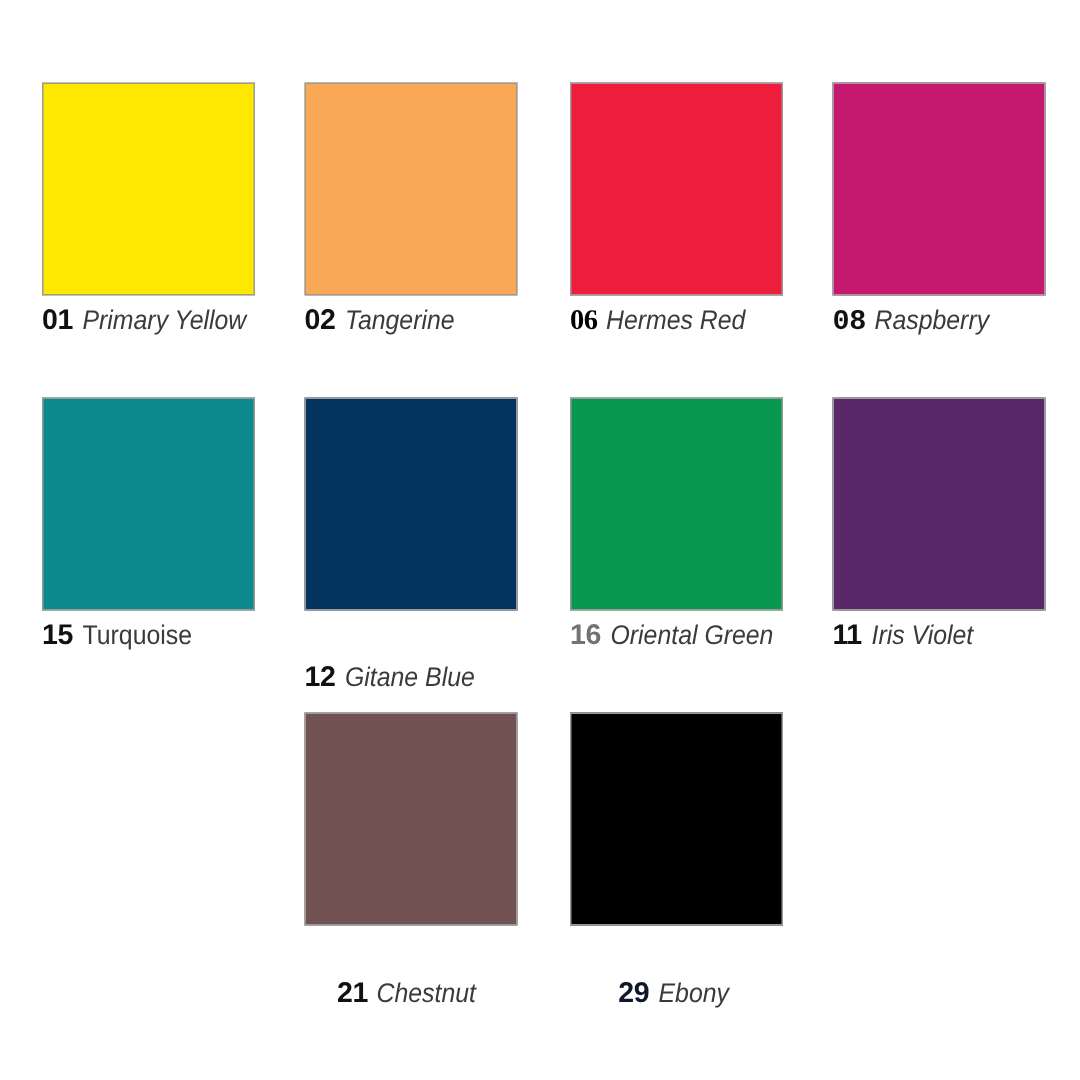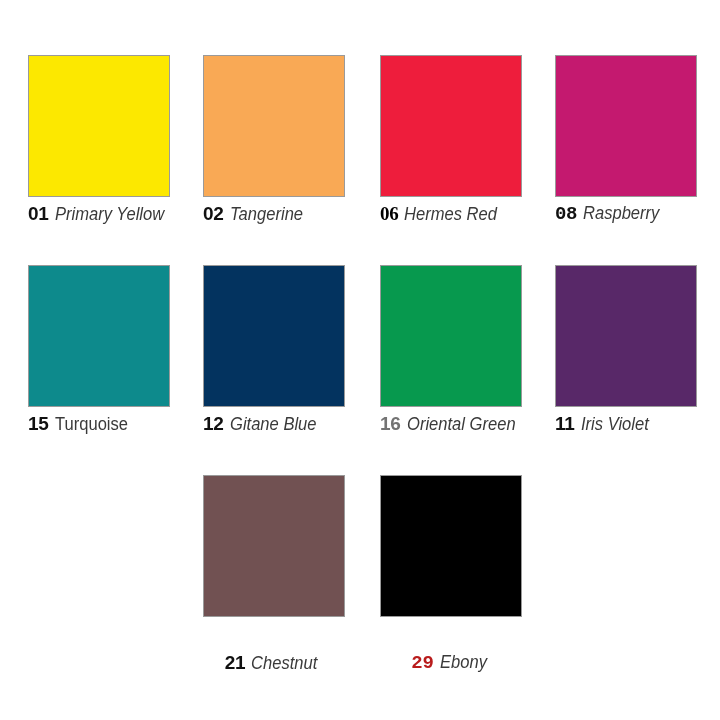--- a/index.html
+++ b/index.html
@@ -104,21 +104,21 @@
     <div class="swatch-cell" style="left: 28px; top: 265px;">
       <div class="swatch-chip" title="Turquoise" style="background: rgb(13, 138, 140); border-color: rgb(154, 154, 154);"></div>
       <div class="swatch-label">
         <span class="swatch-code" style="color: rgb(17, 17, 17);">15</span>
         <span class="swatch-name upright" style="color: rgb(58, 58, 58);">Turquoise</span>
       </div>
     </div>
     <div class="swatch-cell" style="left: 203px; top: 265px;">
       <div class="swatch-chip" title="Gitane Blue" style="background: rgb(3, 51, 95); border-color: rgb(154, 154, 154);"></div>
       <div class="swatch-label">
-        <span class="swatch-code" style="color: rgb(17, 17, 17);">12</span>
+        <span class="swatch-code" style="color: rgb(17, 17, 17); margin-top: 28px;">12</span>
         <span class="swatch-name" style="color: rgb(58, 58, 58);">Gitane Blue</span>
       </div>
     </div>
     <div class="swatch-cell" style="left: 380px; top: 265px;">
       <div class="swatch-chip" title="Oriental Green" style="background: rgb(7, 153, 78); border-color: rgb(154, 154, 154);"></div>
       <div class="swatch-label">
         <span class="swatch-code" style="color: #737373;">16</span>
         <span class="swatch-name" style="color: rgb(58, 58, 58);">Oriental Green</span>
       </div>
     </div>
@@ -132,17 +132,17 @@
     <div class="swatch-cell row-bottom" style="left: 203px; top: 475px;">
       <div class="swatch-chip" title="Chestnut" style="background: rgb(113, 81, 82); border-color: rgb(154, 154, 154);"></div>
       <div class="swatch-label">
         <span class="swatch-code" style="color: rgb(17, 17, 17);">21</span>
         <span class="swatch-name" style="color: rgb(58, 58, 58);">Chestnut</span>
       </div>
     </div>
     <div class="swatch-cell row-bottom" style="left: 380px; top: 475px;">
       <div class="swatch-chip" title="Ebony" style="background: rgb(0, 0, 0); border-color: rgb(154, 154, 154);"></div>
       <div class="swatch-label">
-        <span class="swatch-code" style="color: #b91c1c; font-family: Liberation Mono, monospace;">29</span>
+        <span class="swatch-code" style="color: #0f172a;">29</span>
         <span class="swatch-name" style="color: rgb(58, 58, 58);">Ebony</span>
       </div>
     </div>
   </div>
 
 </body></html>

